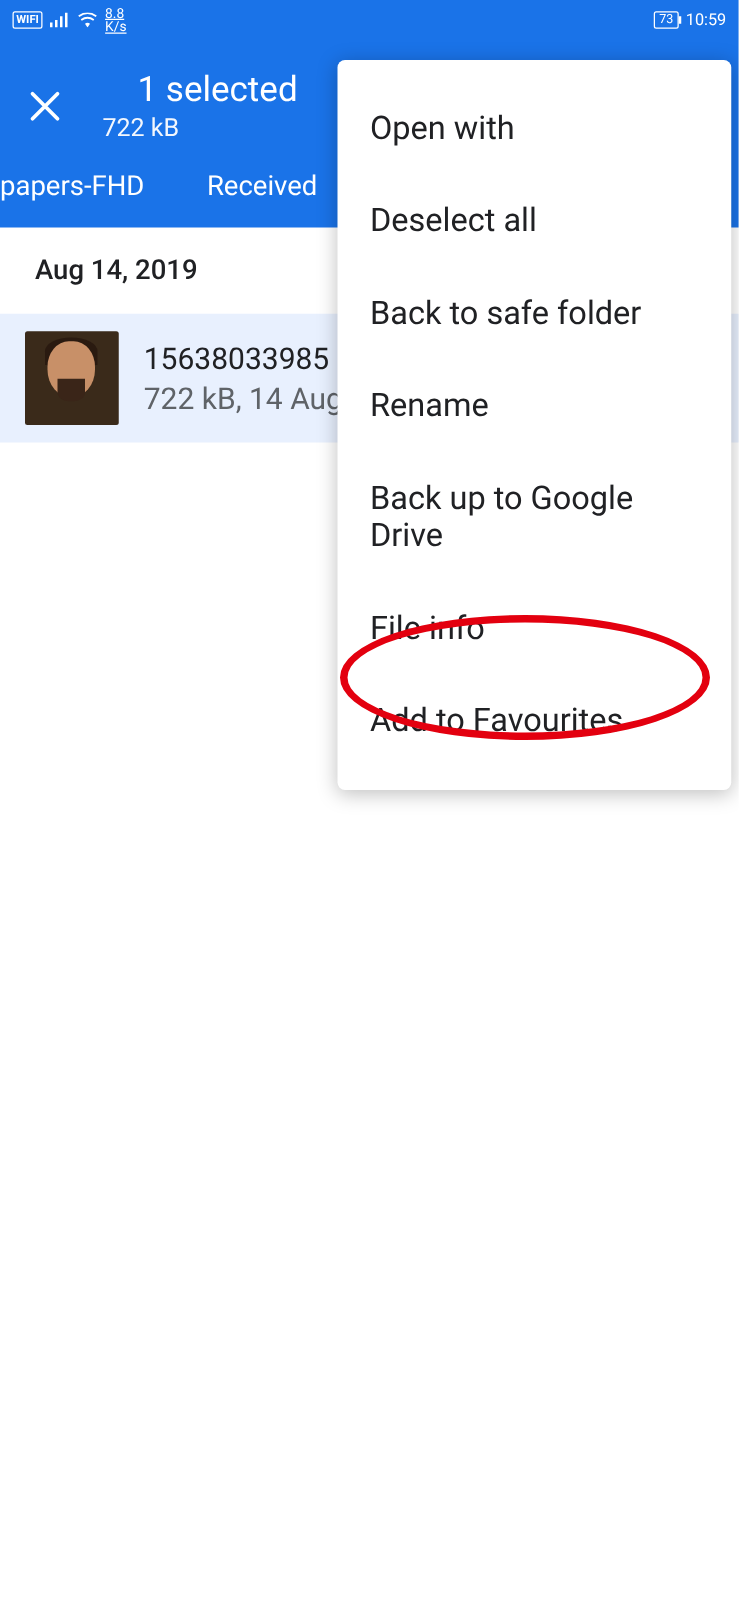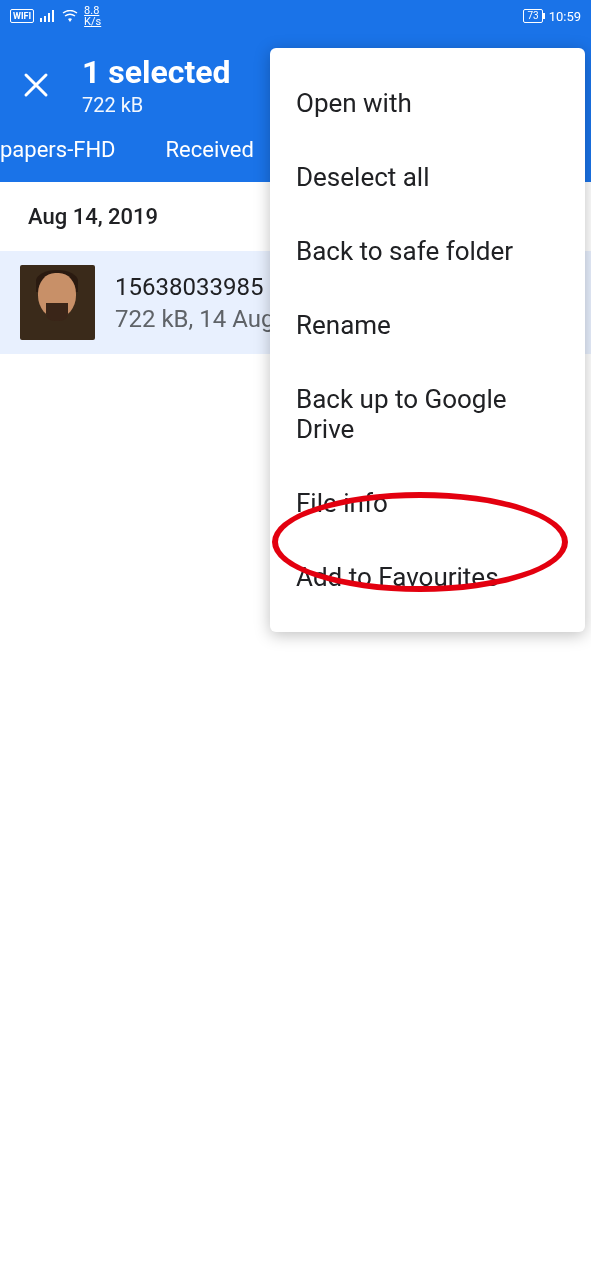--- a/index.html
+++ b/index.html
@@ -12,21 +12,21 @@
     .wifi-box { border: 1px solid #fff; border-radius: 2px; font-size: 9px; padding: 0 2px; line-height: 12px; font-weight: bold; }
     .speed { display: flex; flex-direction: column; line-height: 11px; font-size: 11px; text-decoration: underline; }
     .battery-box { border: 1px solid #fff; border-radius: 2px; font-size: 10px; padding: 0 3px; line-height: 12px; position: relative; }
     .battery-box::after { content: ""; position: absolute; right: -3px; top: 3px; width: 2px; height: 6px; background: #fff; }
     
     
     .header { background: #1a73e8; color: #fff; }
     .header-top { height: 105px; display: flex; align-items: center; padding: 0 20px; gap: 30px; }
     .close-icon { width: 32px; height: 32px; display: flex; align-items: center; justify-content: center; cursor: pointer; }
     .title-block { display: flex; flex-direction: column; }
-    .title-main { font-size: 32px; font-weight: 700; }
+    .title-main { font-size: 28px; font-weight: 400; margin-left: 28px; }
     .title-sub { font-size: 20px; font-weight: 400; opacity: 0.95; margin-top: 2px; }
     
     .tabs { display: flex; gap: 50px; padding: 0 0 20px 0; font-size: 22px; }
     .tab-item { cursor: pointer; }
     
     
     .date-header { padding: 22px 28px; font-size: 22px; color: #202124; font-weight: 500; }
     
     .file-row { background: #e8f0fe; display: flex; align-items: center; padding: 14px 20px; gap: 20px; }
     .thumb { width: 75px; height: 75px; background: #3a2a1a; border-radius: 2px; position: relative; overflow: hidden; }

